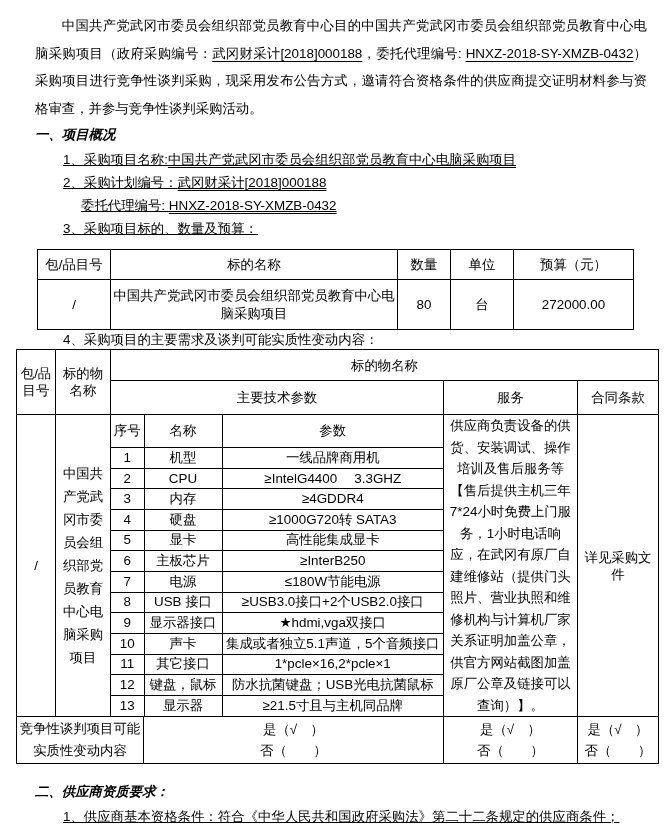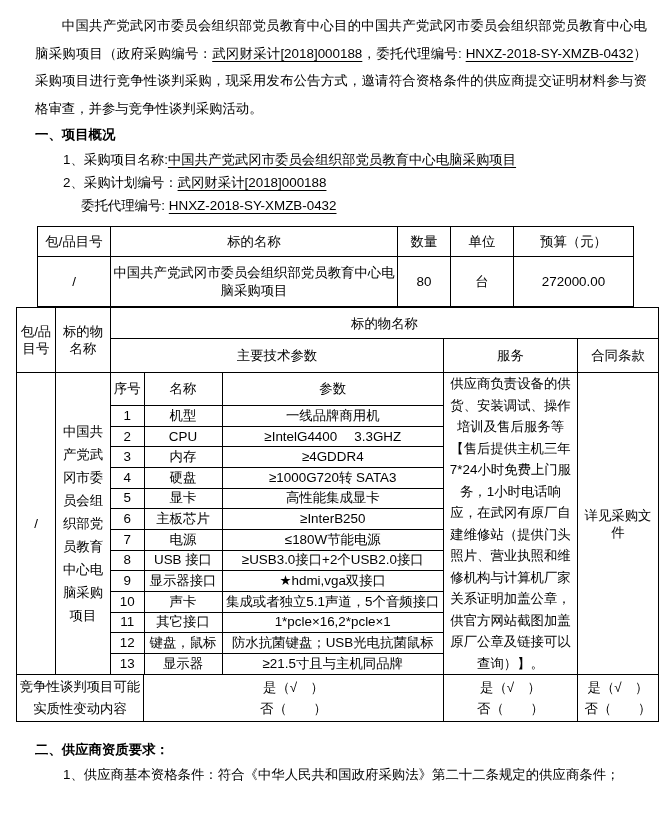--- a/index.html
+++ b/index.html
@@ -14,24 +14,24 @@
 
   
   .intro {
     margin:0; width:612px;
     text-indent:2em; text-align:justify;
     line-height:27.5px;
   }
   .u { text-decoration:underline; text-underline-offset:3px; }
 
   
-  .sec-heading { font-weight:bold; line-height:20px; margin:3px 0 3px 0; }
-
-  
-  .item { padding-left:28px; line-height:23px; }
+  .sec-heading { font-weight:bold; line-height:20px; margin:3px 0 3px 0;font-style:italic; }
+
+  
+  .item { padding-left:28px; line-height:23px;text-decoration:underline; }
   .item.sub { padding-left:46px; }
 
   
   table { border-collapse:collapse; table-layout:fixed; }
   td { border:1px solid #000; text-align:center; vertical-align:middle; padding:1px 2px; word-break:break-all; }
 
   
   .budget-table { width:596px; margin:9px 0 0 2px; }
   .budget-table .hdr td { height:30px; }
   .budget-table .row td { height:50px; }
@@ -69,20 +69,21 @@
   <p class="intro"><span>中国共产党武冈市委员会组织部党员教育中心目的中国共产党武冈市委员会组织部党员教育中心电脑采购项目（政府采购编号：</span><span class="u">武冈财采计[2018]000188</span><span>，委托代理编号: </span><span class="u">HNXZ-2018-SY-XMZB-0432</span><span>）采购项目进行竞争性谈判采购，现采用发布公告方式，邀请符合资格条件的供应商提交证明材料参与资格审查，并参与竞争性谈判采购活动。</span></p>
 
   <div class="sec-heading">一、项目概况</div>
 
   <div class="item"><span>1、采购项目名称:</span><span class="u">中国共产党武冈市委员会组织部党员教育中心电脑采购项目</span></div>
 
   <div class="item"><span>2、采购计划编号：</span><span class="u">武冈财采计[2018]000188</span></div>
 
   <div class="item sub"><span>委托代理编号: </span><span class="u">HNXZ-2018-SY-XMZB-0432</span></div>
 
+  <div class="item">3、采购项目标的、数量及预算：</div>
 
   <table class="budget-table">
     <colgroup>
       <col style="width:73px">
         <col style="width:287px">
         <col style="width:53px">
         <col style="width:63px">
         <col style="width:120px">
     </colgroup>
     <tbody>
@@ -96,20 +97,21 @@
     <tr class="row">
       <td>/</td>
       <td>中国共产党武冈市委员会组织部党员教育中心电脑采购项目</td>
       <td>80</td>
       <td>台</td>
       <td>272000.00</td>
     </tr>
   </tbody>
     </table>
 
+  <div class="item4">4、采购项目的主要需求及谈判可能实质性变动内容：</div>
 
   <table class="req-table">
     <colgroup>
       <col style="width:39px">
         <col style="width:55px">
         <col style="width:33px">
         <col style="width:300px">
         <col style="width:134px">
         <col style="width:81px">
     </colgroup>

